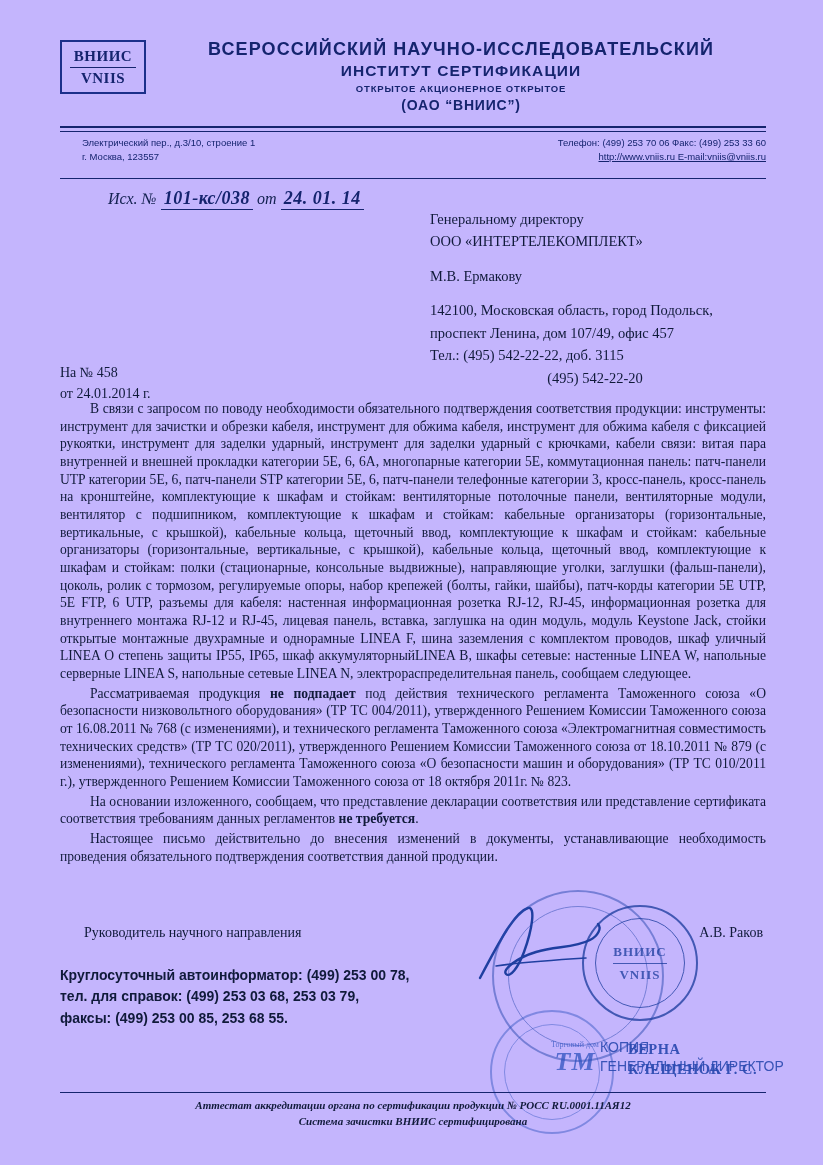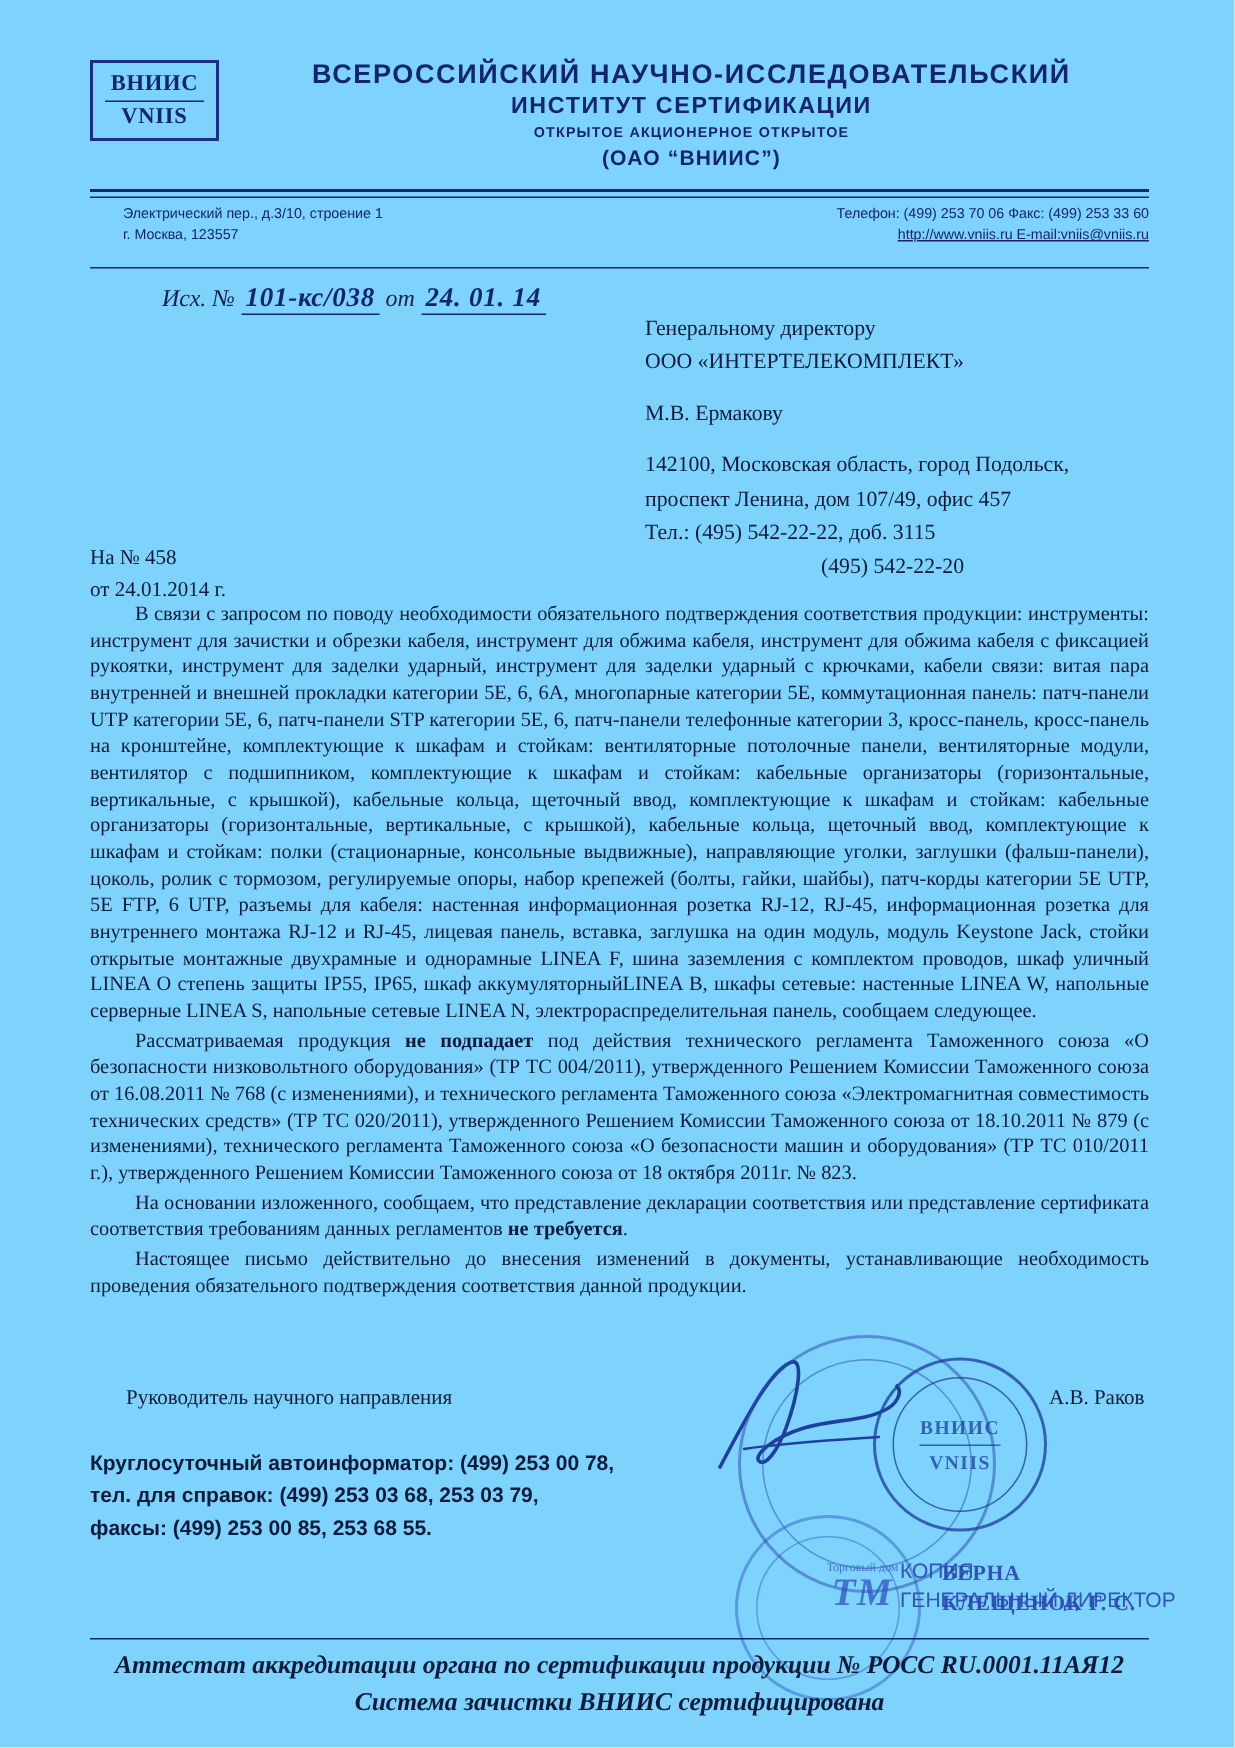--- a/index.html
+++ b/index.html
@@ -11,21 +11,21 @@
     width: 823px;
     height: 1165px;
     position: relative;
     font-family: "Liberation Serif", serif;
     color: #1a1a2e;
     overflow: hidden;
   }
   .page {
     position: absolute;
     inset: 0;
-    background: #7dd3fc;
+    background: #c4b5fd;
   }
 
   
   .header {
     position: absolute;
     left: 60px;
     top: 38px;
     width: 706px;
     display: flex;
     align-items: flex-start;
@@ -355,21 +355,21 @@
   .rule-footer { top: 1092px; }
   .footer {
     position: absolute;
     left: 60px;
     top: 1098px;
     width: 706px;
     text-align: center;
     font-family: "Liberation Serif", serif;
     font-style: italic;
     font-weight: bold;
-    font-size: 17px;
+    font-size: 11px;
     line-height: 1.45;
     color: #101a3a;
   }
 </style>
 </head>
 <body>
 
 <div class="page">
 
   <div class="header">

